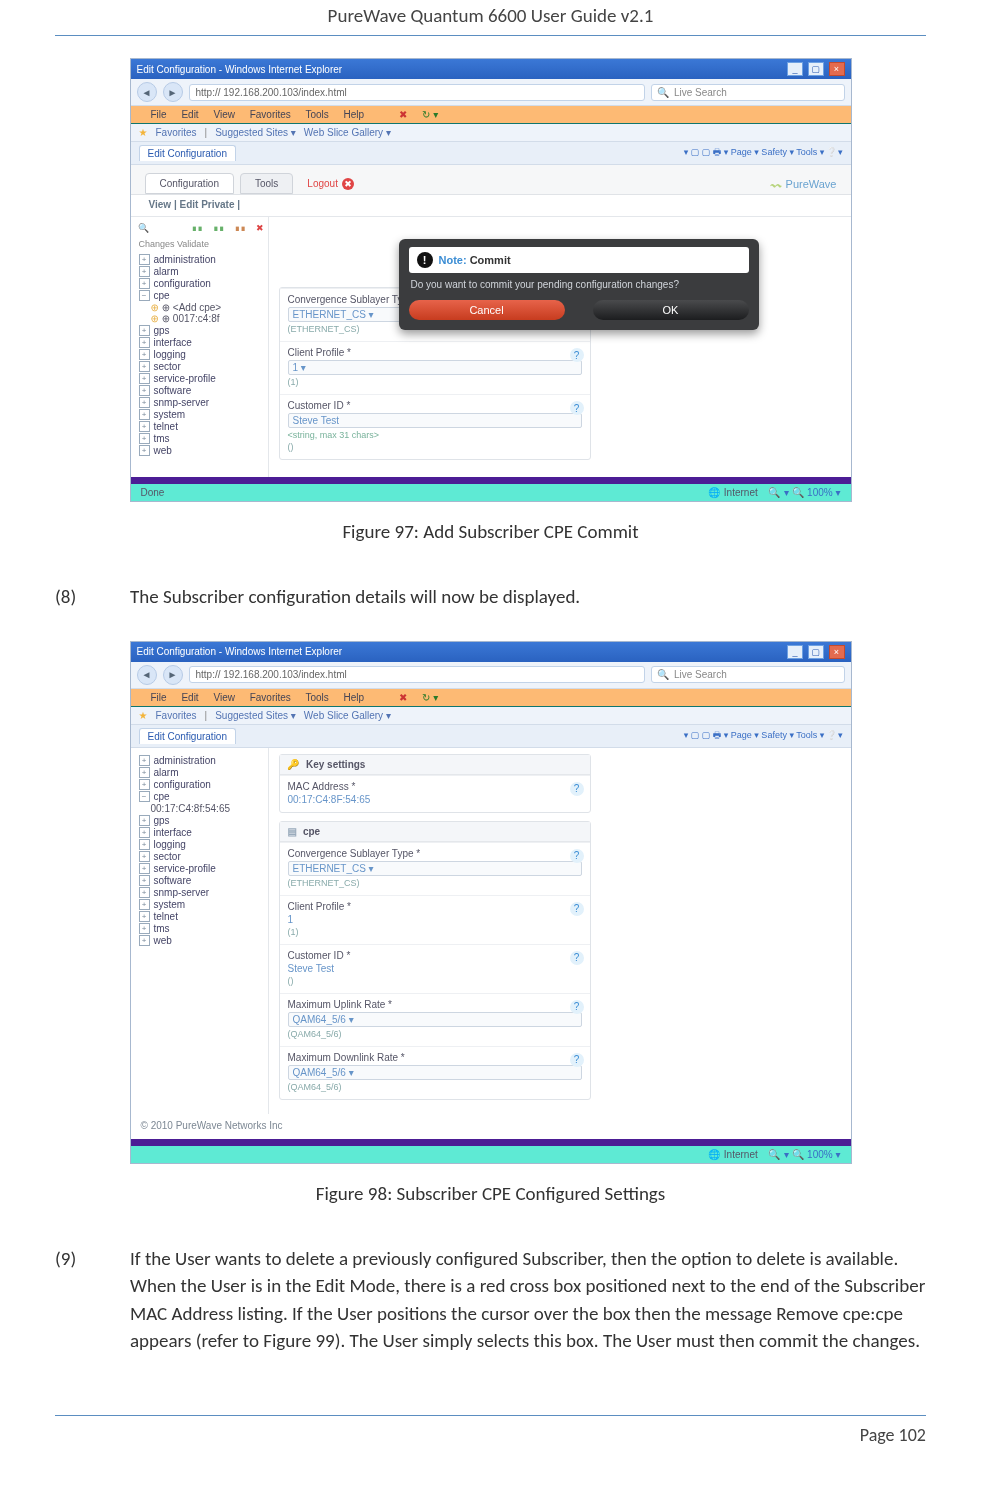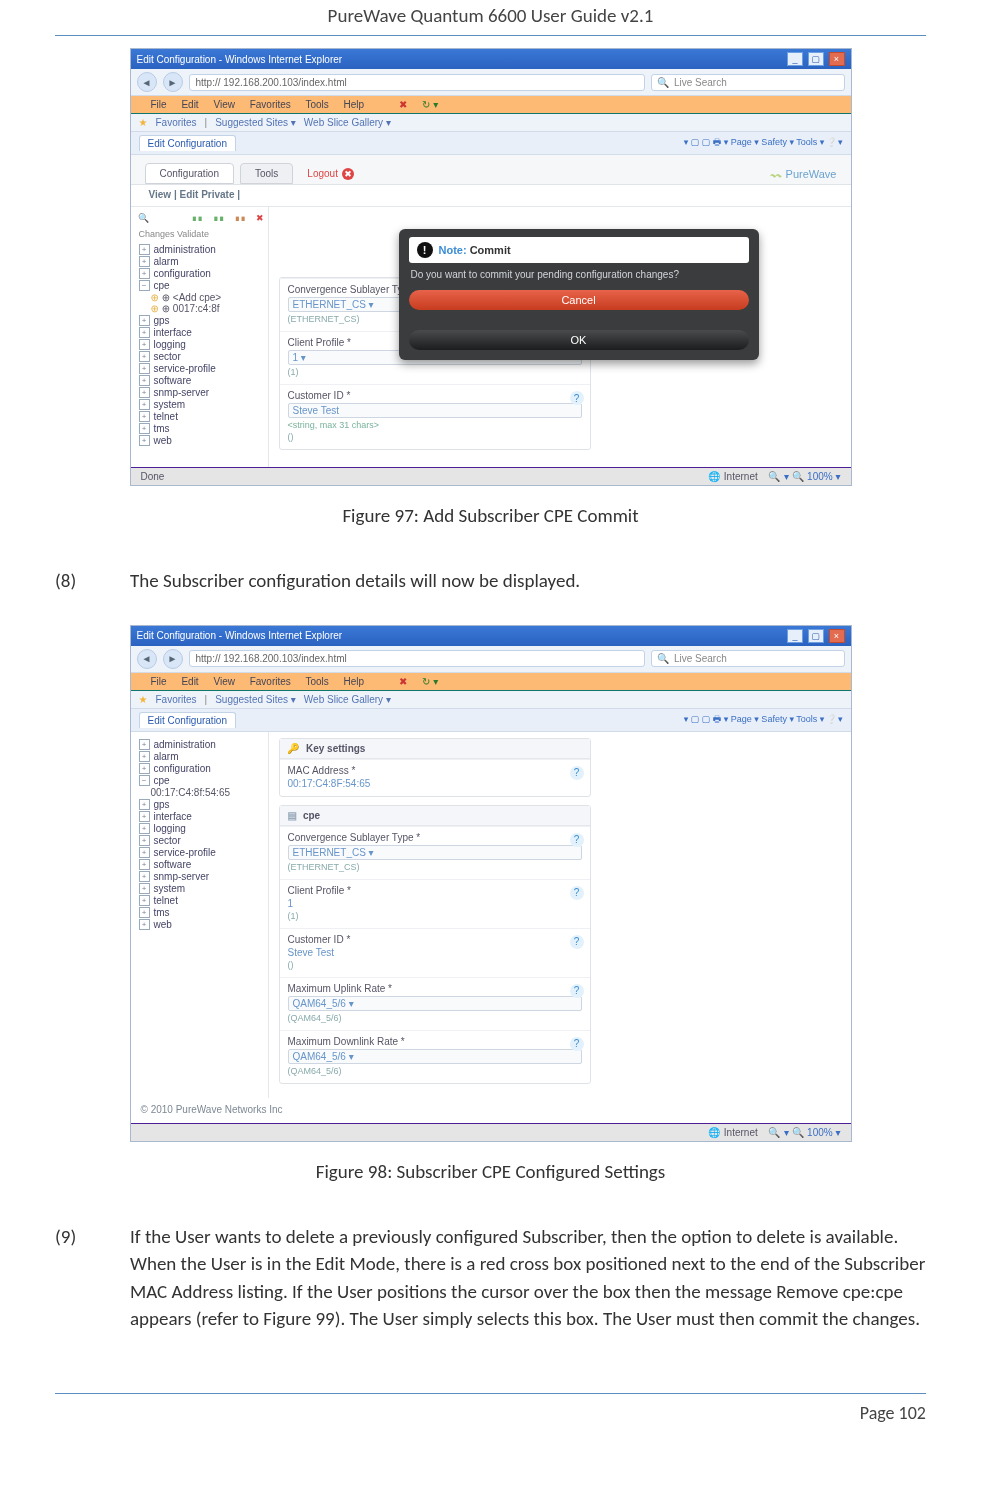--- a/index.html
+++ b/index.html
@@ -13,21 +13,21 @@
   .page {
     padding: 0 55px 30px 55px;
     box-sizing: border-box;
   }
   .header {
     text-align: center;
     font-size: 19px;
     color: #444;
     padding: 4px 0 8px 0;
     border-bottom: 1px solid #5b8ec1;
-    margin-bottom: 12px;
+    margin-bottom: 22px;
   }
   .figure-wrap {
     text-align: center;
     margin: 0 0 18px 0;
   }
   .figure-caption {
     text-align: center;
     font-size: 19px;
     color: #333;
     margin: 18px 0 40px 0;
@@ -310,38 +310,37 @@
   }
   .modal-head .note-blue { color: #3b8dd4; font-weight: bold; }
   .modal-msg {
     color: #d0d4da;
     font-size: 10px;
     margin: 6px 2px 10px 2px;
   }
   .modal-btns {
     display: flex;
     justify-content: flex-end;
-    gap: 20px;
-    flex-direction: column;
+    gap: 28px;
   }
   .modal-btns button {
     flex: 1;
     border: none;
     border-radius: 14px;
     padding: 4px 0;
     font-size: 11px;
     color: #fff;
     cursor: pointer;
   }
   .modal-btns .cancel { background: linear-gradient(#e7634a,#c73c1f); }
   .modal-btns .ok { background: linear-gradient(#4a4b4d,#1c1d1f); }
 
   .statusbar {
-    background: #e5e5e5;
-    border-top: 1px solid #4c1d95;
+    background: #5eead4;
+    border-top: 7px solid #4c1d95;
     padding: 3px 10px;
     color: #556;
     display: flex;
     justify-content: space-between;
     font-size: 10px;
   }
   .statusbar .zoom { color: #3a6fc5; }
 
   .copyright {
     padding: 6px 10px 8px 10px;

